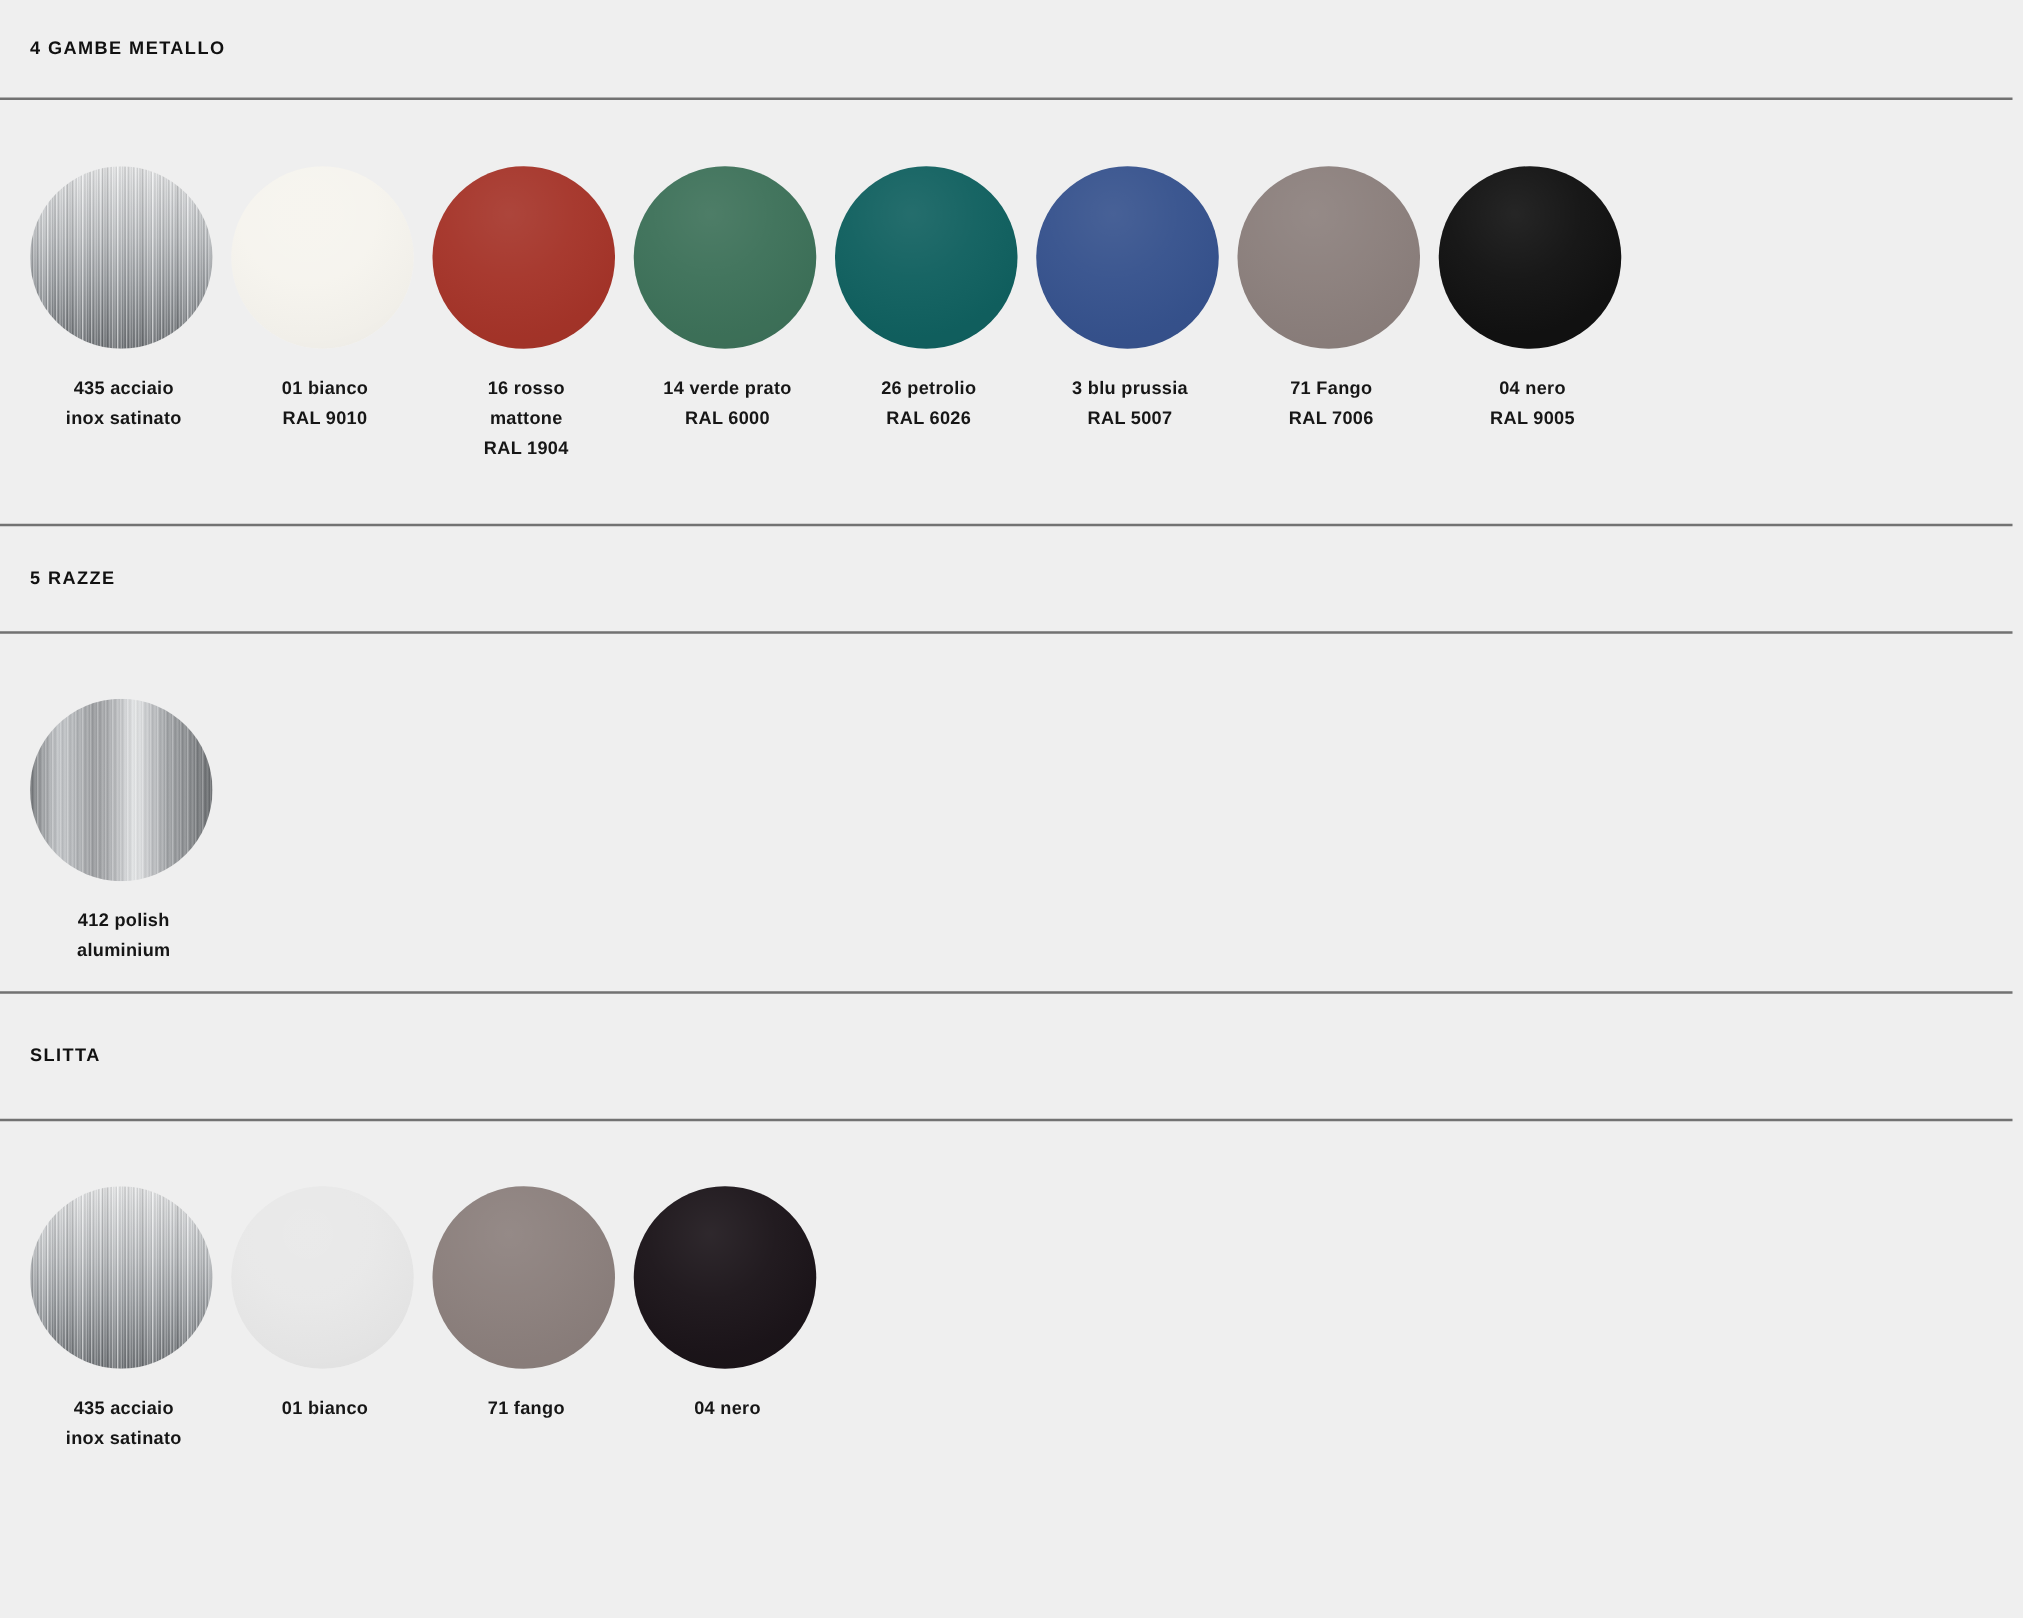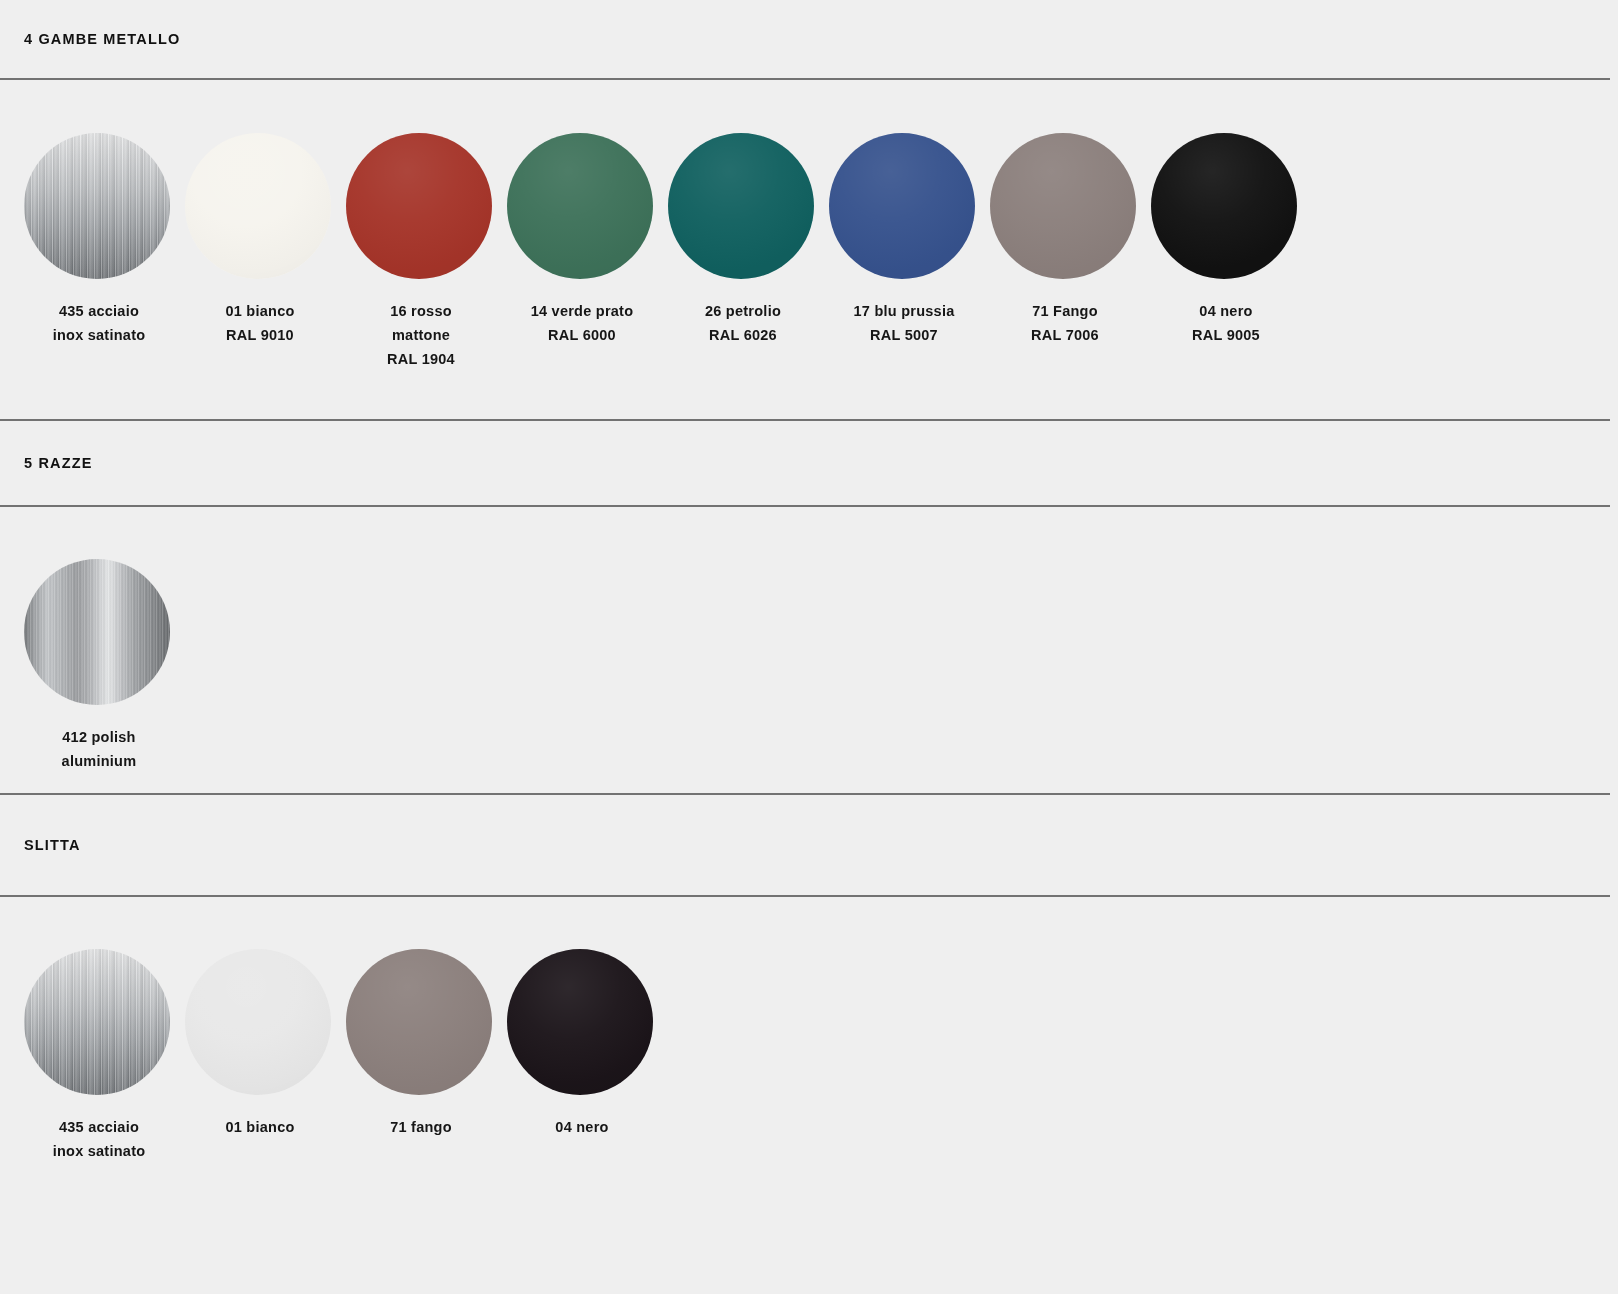--- a/index.html
+++ b/index.html
@@ -168,21 +168,21 @@
           <div class="swatch-label">14 verde prato
 RAL 6000</div>
         </div>
         <div class="swatch-cell">
           <div class="swatch-disc finish-flat" style="background: rgb(16, 96, 95);"></div>
           <div class="swatch-label">26 petrolio
 RAL 6026</div>
         </div>
         <div class="swatch-cell">
           <div class="swatch-disc finish-flat" style="background: rgb(54, 82, 141);"></div>
-          <div class="swatch-label">17 blu prussia
+          <div class="swatch-label">3 blu prussia
 RAL 5007</div>
         </div>
         <div class="swatch-cell">
           <div class="swatch-disc finish-flat" style="background: rgb(139, 127, 124);"></div>
           <div class="swatch-label">71 Fango
 RAL 7006</div>
         </div>
         <div class="swatch-cell">
           <div class="swatch-disc finish-flat" style="background: rgb(17, 17, 17);"></div>
           <div class="swatch-label">04 nero

